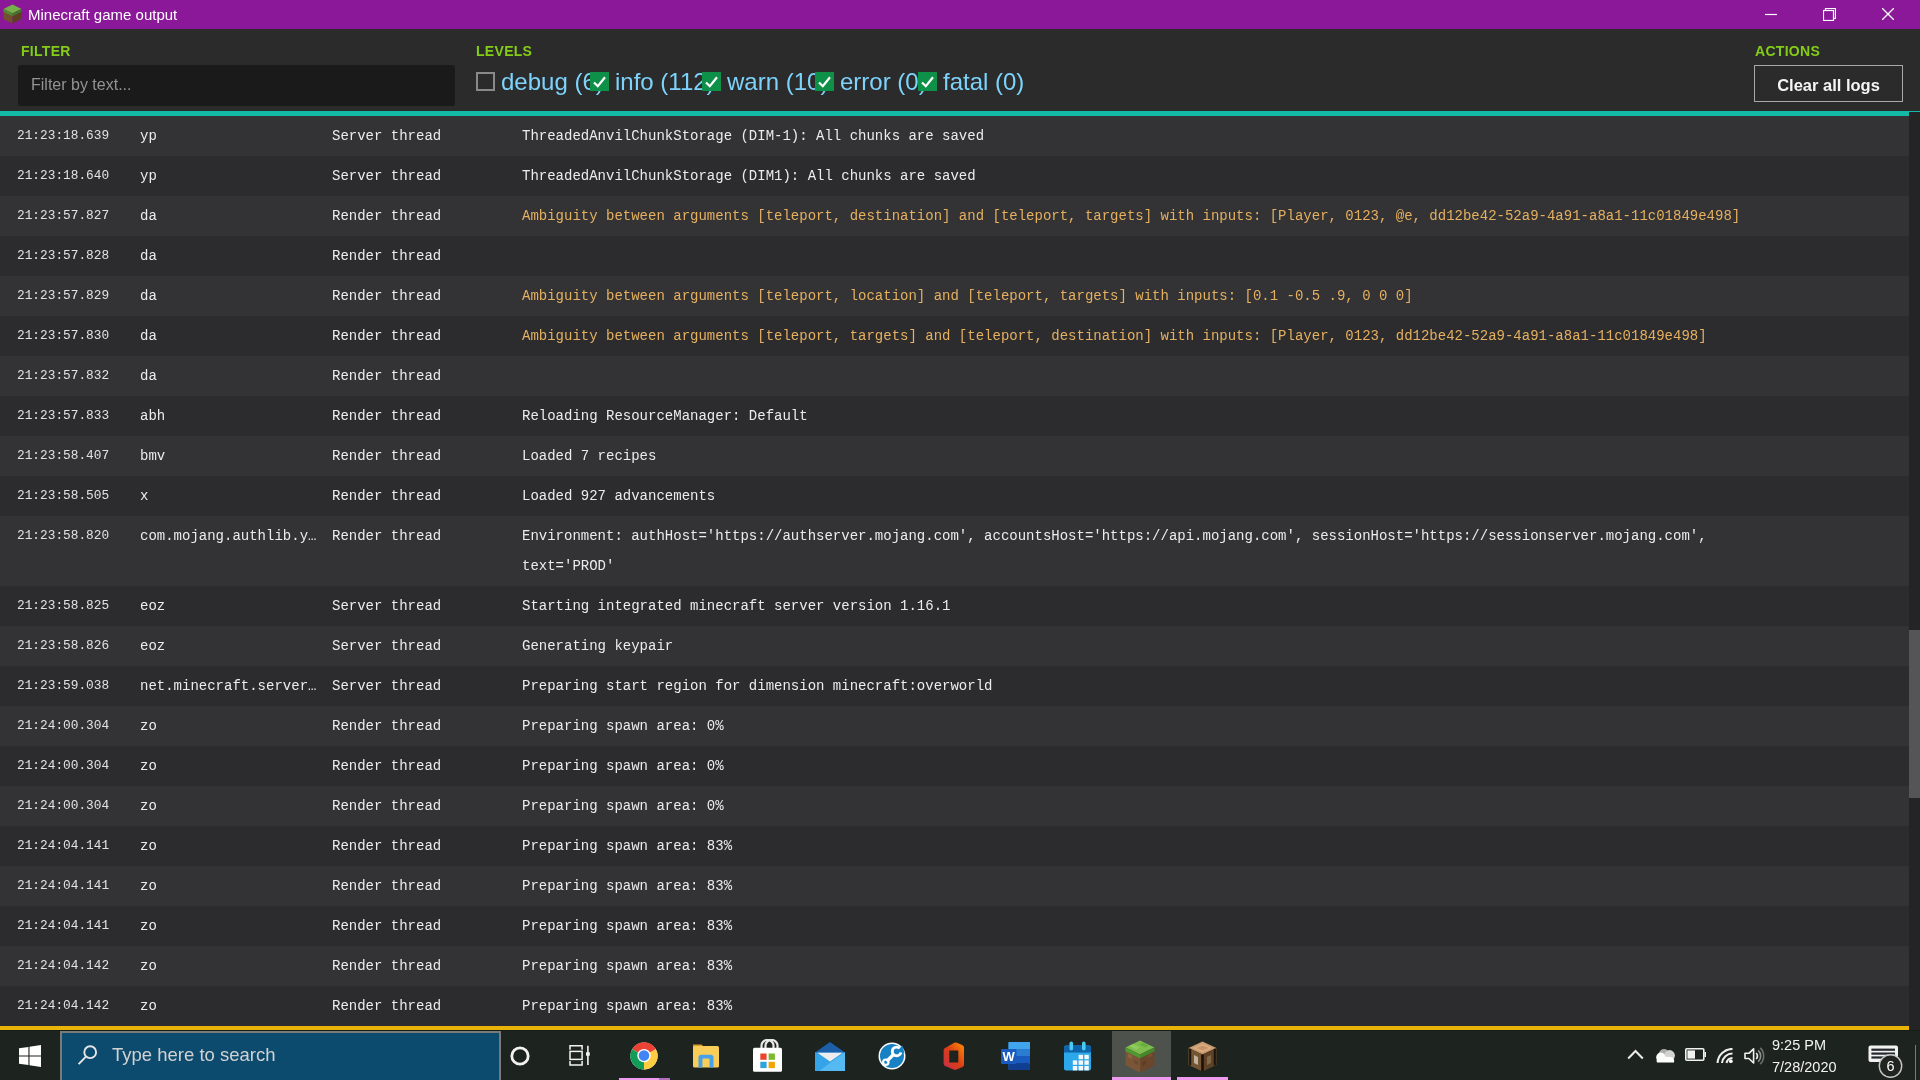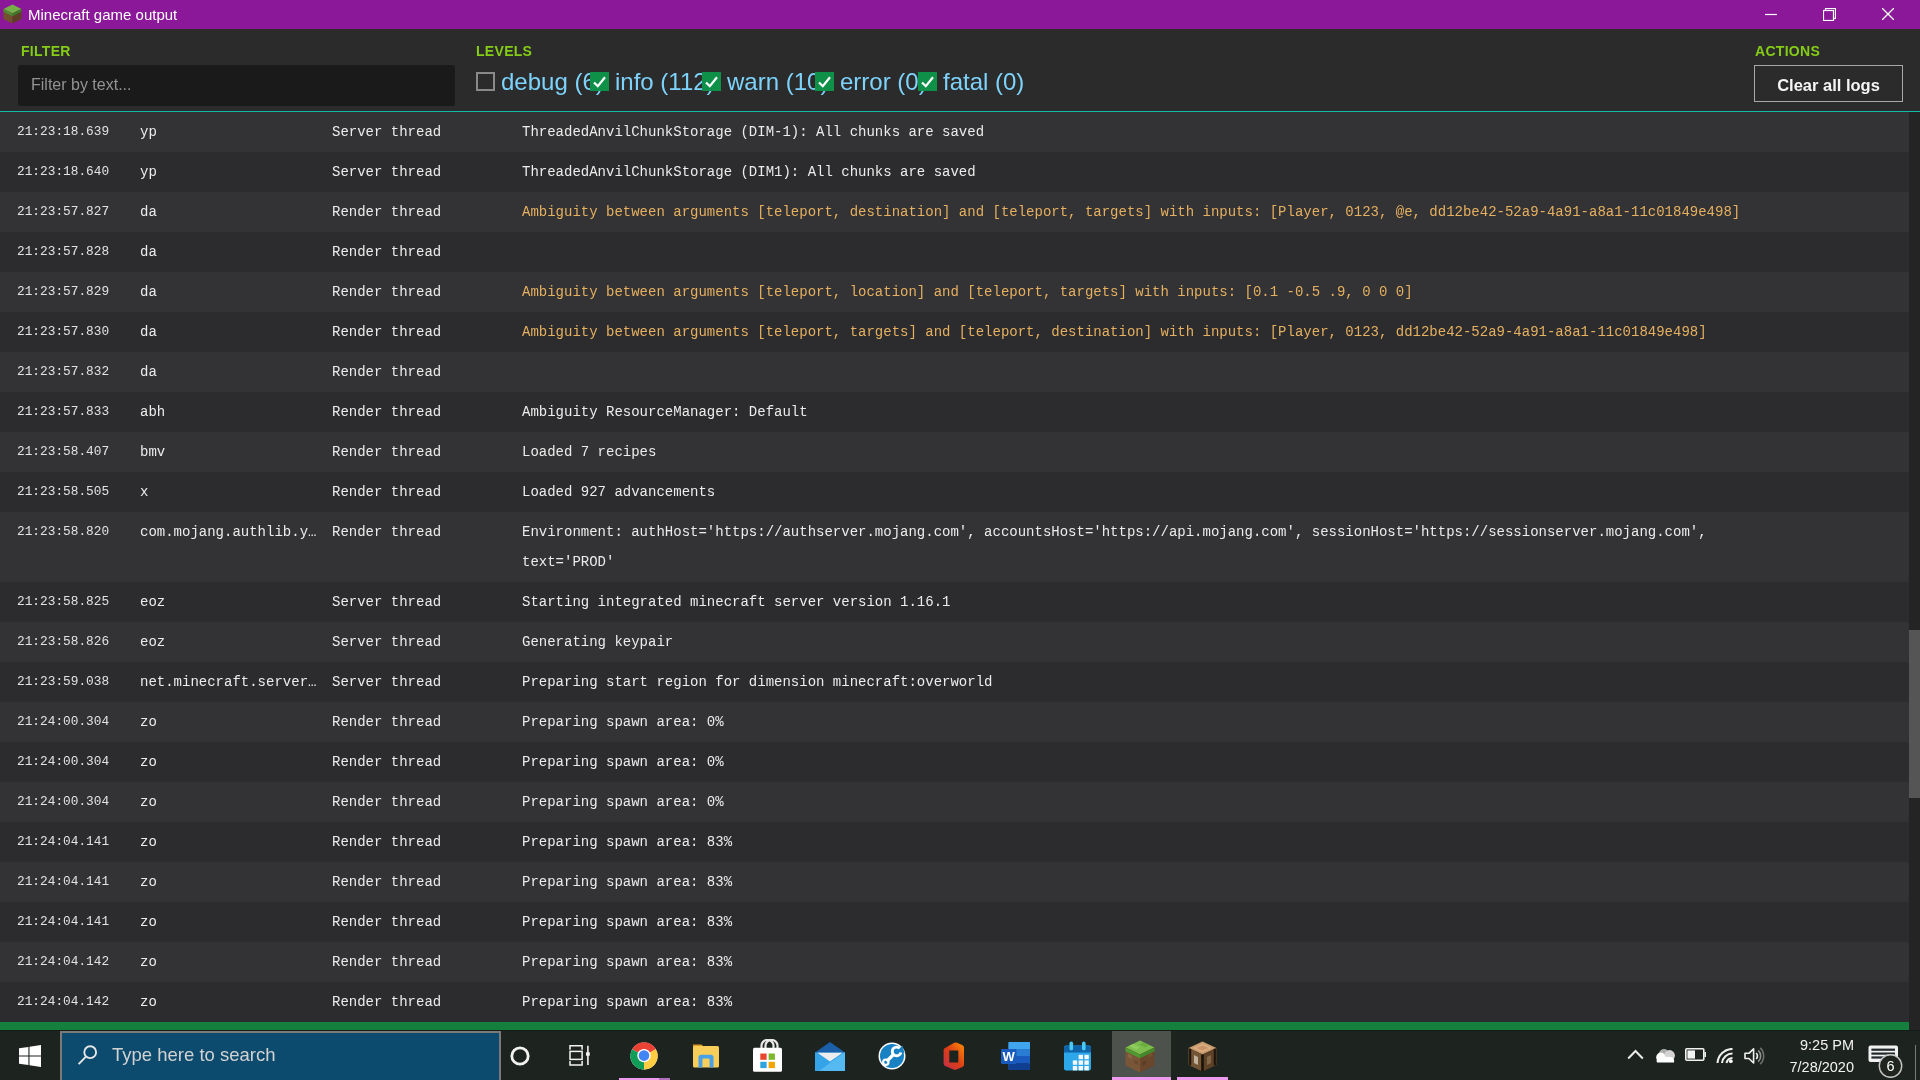--- a/index.html
+++ b/index.html
@@ -7,39 +7,39 @@
 #title{position:absolute;left:28px;top:0;height:29px;line-height:29px;font-size:15px;color:#fff}
 #toolbar{position:absolute;left:0;top:29px;width:1920px;height:83px;background:#2b2b2b}
 .slab{position:absolute;font-size:14px;font-weight:bold;color:#84cc16;letter-spacing:.3px}
 #finput{position:absolute;left:18px;top:36px;width:437px;height:41px;background:#1a1a1a;border-radius:3px}
 #finput span{position:absolute;left:13px;top:0;line-height:40px;font-size:16px;color:#939393}
 .cb{position:absolute;top:43px;width:19px;height:19px}
 .cb.on{background:#0f9048}
 .cb.off{border:2px solid #8a8a8a}
 .cblab{position:absolute;top:43px;height:19px;line-height:20px;font-size:24px;color:#7dd3fc}
 #clearbtn{position:absolute;left:1754px;top:36px;width:149px;height:37px;border:1px solid #a8a8a8;text-align:center;line-height:38px;font-size:16.5px;font-weight:bold;color:#f5f5f5}
-#log{position:absolute;left:0;top:111px;width:1920px;height:919px;background:#15803d;overflow:hidden;border-top:1px solid #14b8a6}
+#log{position:absolute;left:0;top:111px;width:1920px;height:919px;background:#eab308;overflow:hidden;border-top:5px solid #14b8a6}
 .row{position:absolute;left:0;width:1909px}
 .row.light{background:#333234}
 .row.dark{background:#2c2c2e}
 .c,.m{position:absolute;font-family:"Liberation Mono",monospace;white-space:pre}
 .c{color:#ececec}
 .t{left:17px;top:10px;font-size:12.8px;line-height:20px;color:#e2e2e2}
 .l{left:140px;top:10px;font-size:14px;line-height:20px}
 .th{left:332px;top:10px;font-size:14px;line-height:20px}
 .m{left:522px;top:10px;font-size:14px;line-height:20px}
 .msg{color:#ececec}
 .warn{color:#e5b060}
 .c[style],.m[style]{line-height:24px}
 #sbtrack{position:absolute;left:1909px;top:112px;width:11px;height:918px;background:#242424}
 #sbthumb{position:absolute;left:1909px;top:630px;width:11px;height:168px;background:#555}
 #taskbar{position:absolute;left:0;top:1030px;width:1920px;height:50px;background:#1d231e;border-top:1px solid #161c17}
 #search{position:absolute;left:60px;top:0px;width:441px;height:50px;background:#0c4a6e;border:2px solid #7a7a7a;border-bottom:none}
 #search span{position:absolute;left:50px;top:0;line-height:44px;font-size:18.5px;color:#d2d2d2}
-#clock{position:absolute;left:1772px;top:3px;width:82px;text-align:right;font-size:14.5px;color:#f2f2f2;line-height:22px}
+#clock{position:absolute;left:1772px;top:3px;width:82px;text-align:left;font-size:14.5px;color:#f2f2f2;line-height:22px}
 #showdesk{position:absolute;left:1915px;top:14px;width:1px;height:36px;background:rgba(255,255,255,.4)}
 .ul{position:absolute;top:47px;height:3px;background:#ee9bef}
 #mccell{position:absolute;left:1112px;top:0px;width:59px;height:50px;background:#4d524d}
 #mcul{position:absolute;left:1112px;top:46px;width:59px;height:4px;background:#ee9bef}
 #ctul{position:absolute;left:1177px;top:46px;width:51px;height:4px;background:#ee9bef}
 </style></head><body>
 <div id="titlebar">
  <svg class="abs" style="left:3px;top:4px" width="19" height="20" viewBox="0 0 19 20">
   <polygon points="9.5,0.5 18.5,5 9.5,9.5 0.5,5" fill="#76b049"></polygon>
   <polygon points="0.5,5 9.5,9.5 9.5,19.5 0.5,15" fill="#73512f"></polygon>
@@ -124,21 +124,21 @@
     </div>
 <div class="row light" style="top:240px;height:40px">
       <div class="c t">21:23:57.832</div>
       <div class="c l">da</div>
       <div class="c th">Render thread</div>
     </div>
 <div class="row dark" style="top:280px;height:40px">
       <div class="c t">21:23:57.833</div>
       <div class="c l">abh</div>
       <div class="c th">Render thread</div>
-      <div class="m msg">Ambiguity ResourceManager: Default</div>
+      <div class="m msg">Reloading ResourceManager: Default</div>
     </div>
 <div class="row light" style="top:320px;height:40px">
       <div class="c t">21:23:58.407</div>
       <div class="c l">bmv</div>
       <div class="c th">Render thread</div>
       <div class="m msg">Loaded 7 recipes</div>
     </div>
 <div class="row dark" style="top:360px;height:40px">
       <div class="c t">21:23:58.505</div>
       <div class="c l">x</div>

